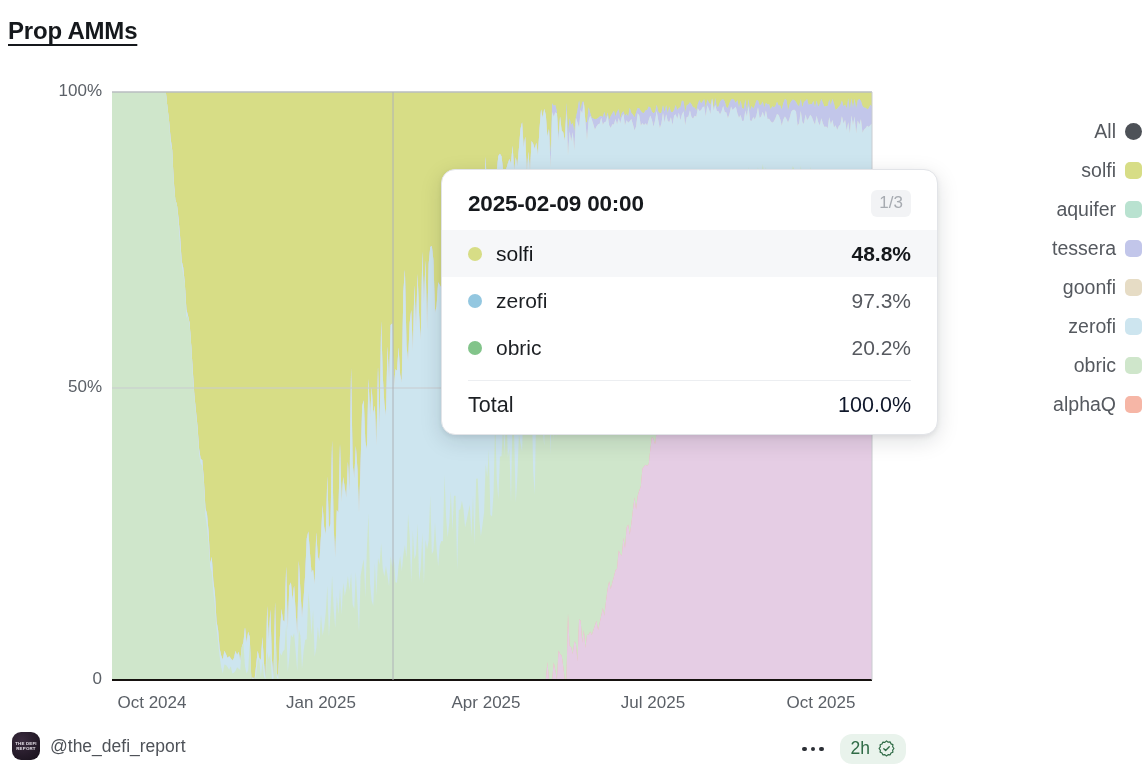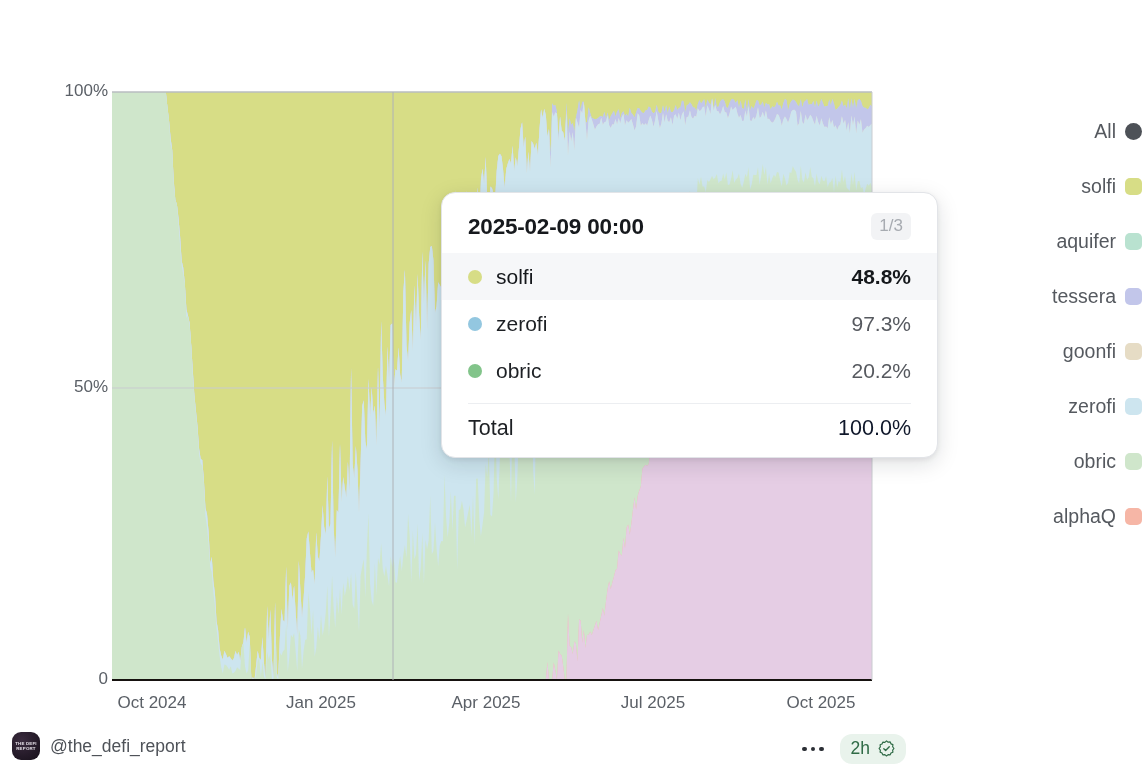--- a/index.html
+++ b/index.html
@@ -23,47 +23,46 @@
 
   
   .chart-wrap { position: absolute; left: 0; top: 68px; width: 1148px; height: 650px; }
   .plot-svg { position: absolute; left: 0; top: 0; }
 
   
   .y-tick {
     position: absolute; right: 0; width: 90px; text-align: right;
     font-size: 17px; color: #5b6067; white-space: nowrap;
   }
-  .y-axis-col { position: absolute; left: 8px; top: 0; width: 100px; height: 620px; }
+  .y-axis-col { position: absolute; left: 2px; top: 0; width: 100px; height: 620px; }
   .x-tick {
     position: absolute; font-size: 17px; color: #5b6067;
     white-space: nowrap; text-align: center; transform: translateX(-50%);
   }
   .x-axis-row { position: absolute; left: 0; top: 625px; width: 900px; height: 30px; }
 
   
   .legend {
     position: absolute; right: 6px; top: 112px;
-    display: flex; flex-direction: column; align-items: flex-end; gap: 16px; margin-left: 16px;
+    display: flex; flex-direction: column; align-items: flex-end; gap: 0; margin-left: 16px;
   }
   .legend-item {
     display: flex; align-items: center; justify-content: flex-end;
     gap: 9px; height: 39px; cursor: pointer;
   }
   .legend-label { font-size: 19.5px; color: #55595f; white-space: nowrap; }
   .legend-swatch { width: 17px; height: 17px; border-radius: 5px; flex: 0 0 auto; }
   .legend-swatch.round { border-radius: 50%; }
 
   
   .tooltip {
     position: absolute; left: 441px; top: 169px; width: 497px;
     background: #ffffff; border: 1px solid #e2e4e8; border-radius: 14px;
     box-shadow: 0 6px 22px rgba(16,20,28,.13), 0 2px 5px rgba(16,20,28,.07);
     padding: 10px 0 14px 0;
-    margin-top: 23px;
   }
   .tt-head {
     display: flex; align-items: center; justify-content: space-between;
     padding: 10px 26px 13px 26px;
   }
   .tt-date { font-size: 22.5px; font-weight: 700; color: #16191d; letter-spacing: -0.2px; }
   .tt-count {
     font-size: 17px; color: #a7abb1; background: #f2f3f5;
     border-radius: 6px; padding: 3px 8px 4px 8px;
   }
@@ -105,20 +104,21 @@
     background: #e9f3ec; border-radius: 12px; padding: 4px 10px 5px 11px;
   }
   .time-pill .t { font-size: 17.5px; color: #2f6b46; }
   .verified { width: 19px; height: 19px; display: block; }
 </style>
 </head>
 <body>
 
 <div id="root">
 
+  <div class="page-title">Prop AMMs</div>
 
   <div class="chart-wrap">
 
     <svg class="plot-svg" id="plot" width="1148" height="650">
       <defs>
         <clipPath id="plotclip">
             <rect x="112" y="24" width="760" height="588"></rect>
           </clipPath>
         <linearGradient id="fadeRight" x1="0" y1="0" x2="1" y2="0">
           <stop offset="0%" stop-color="#ffffff" stop-opacity="0"></stop>

